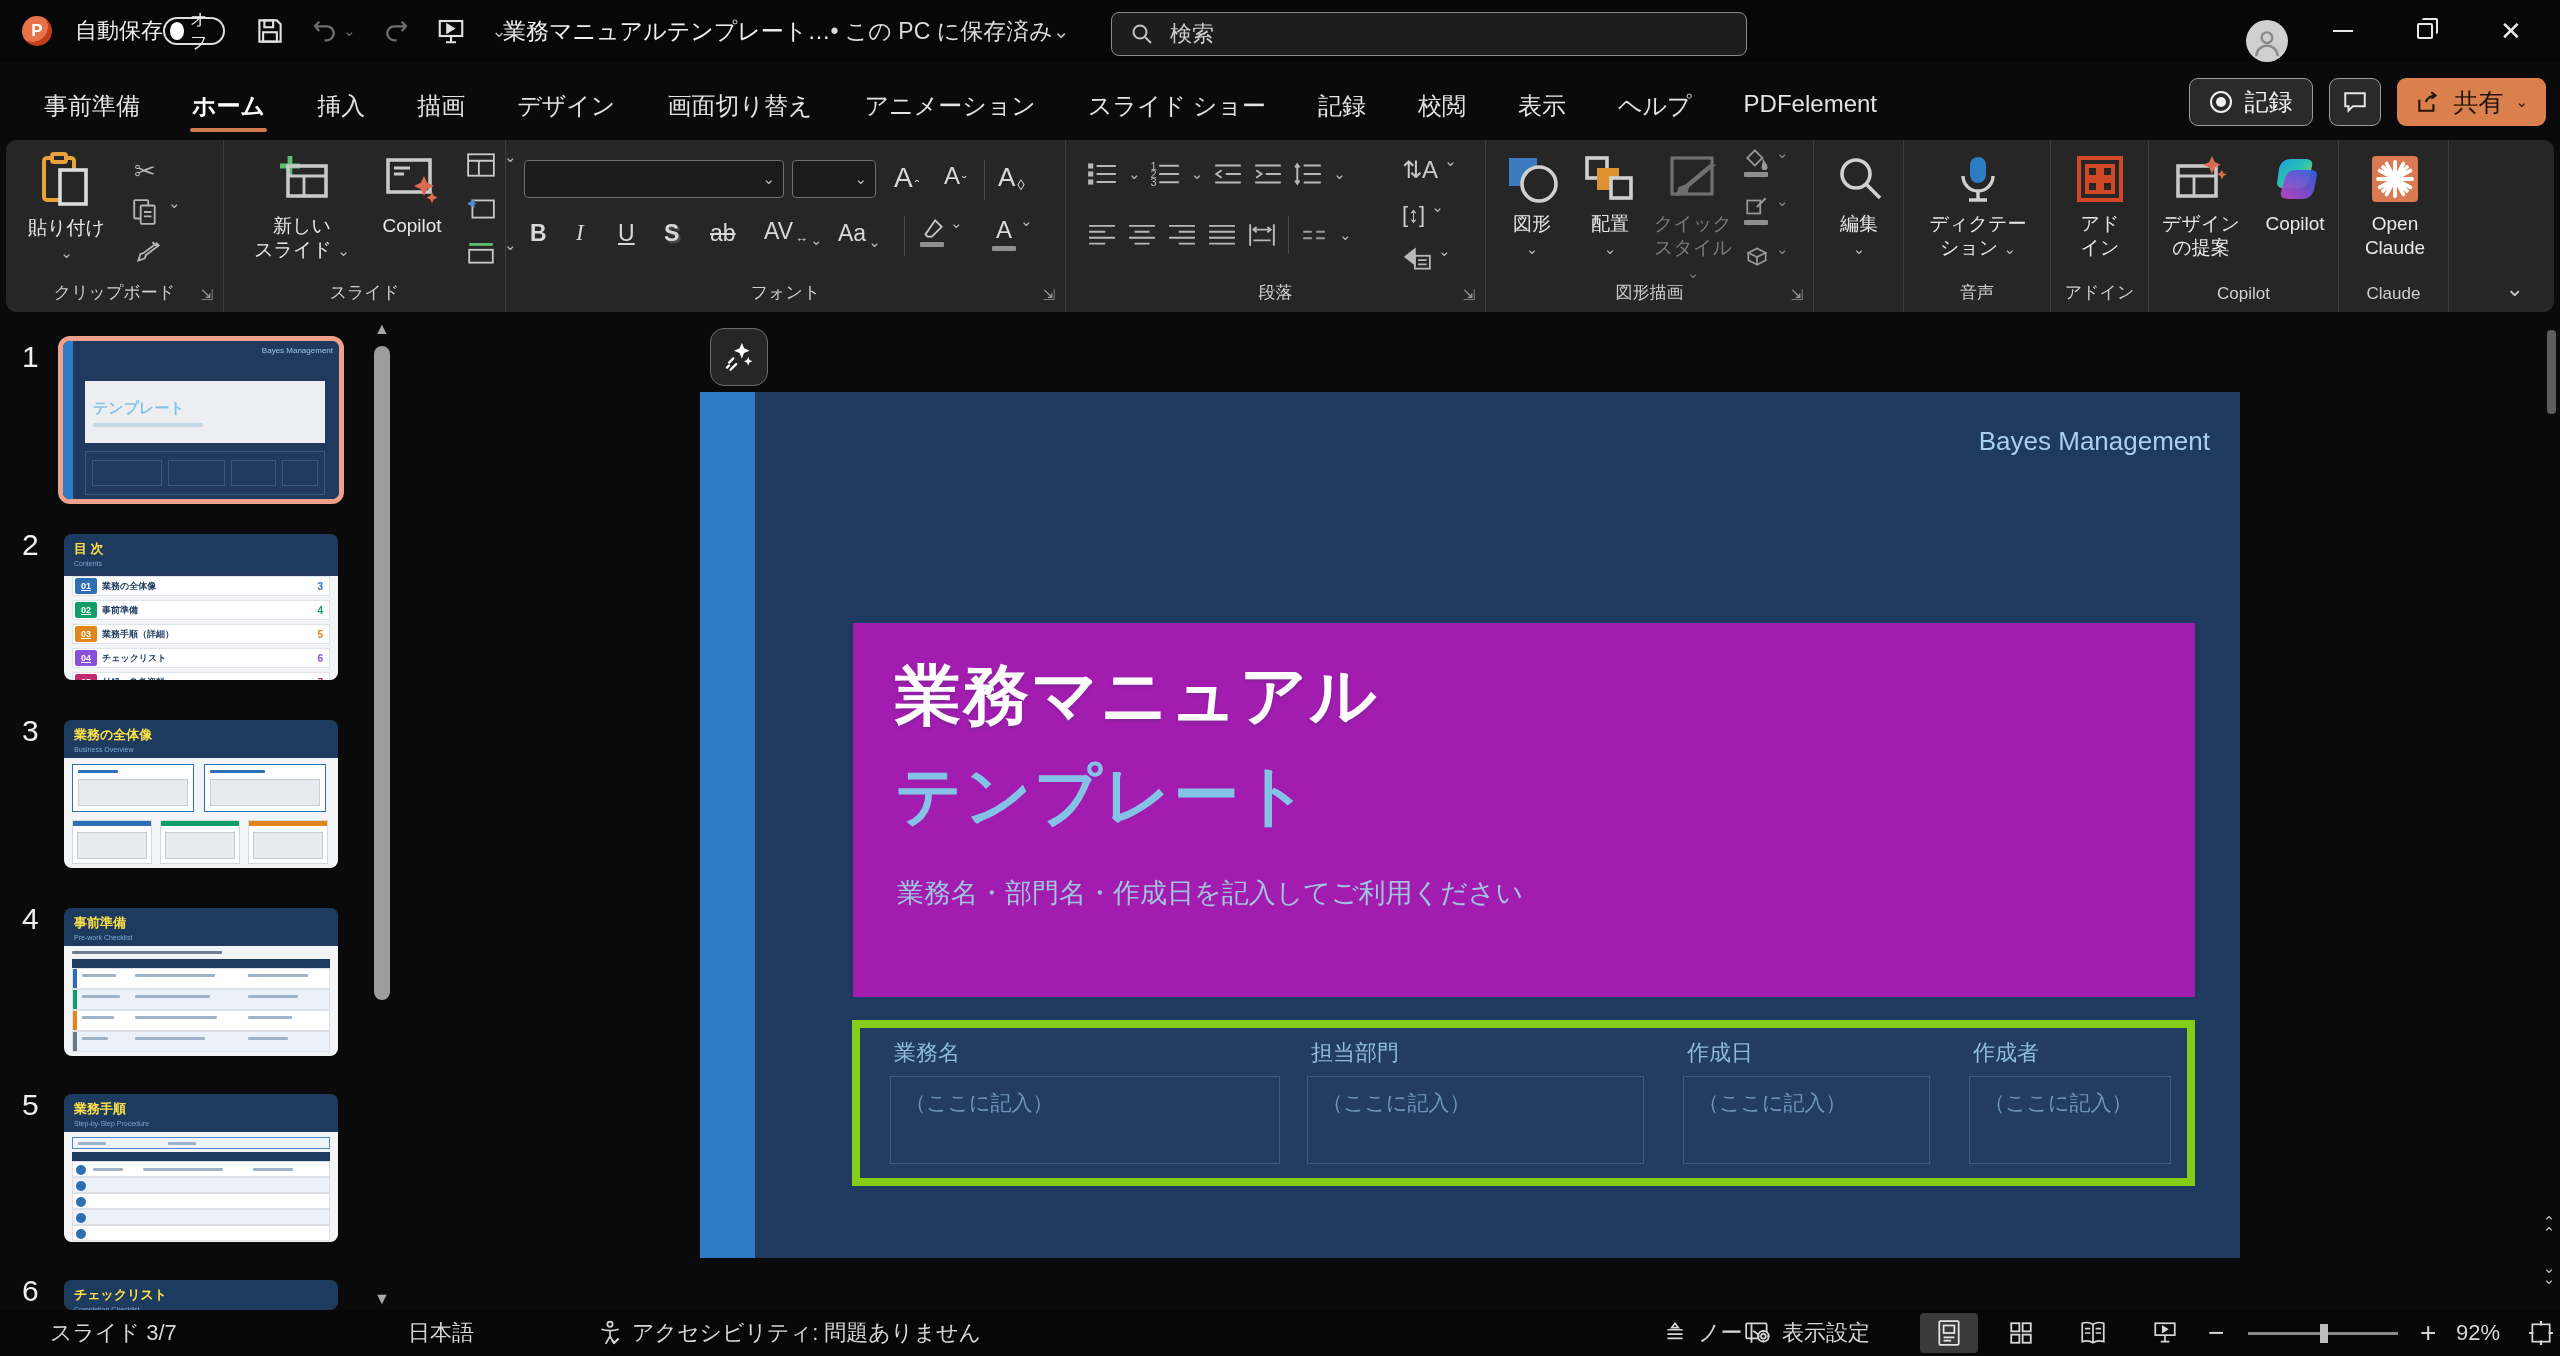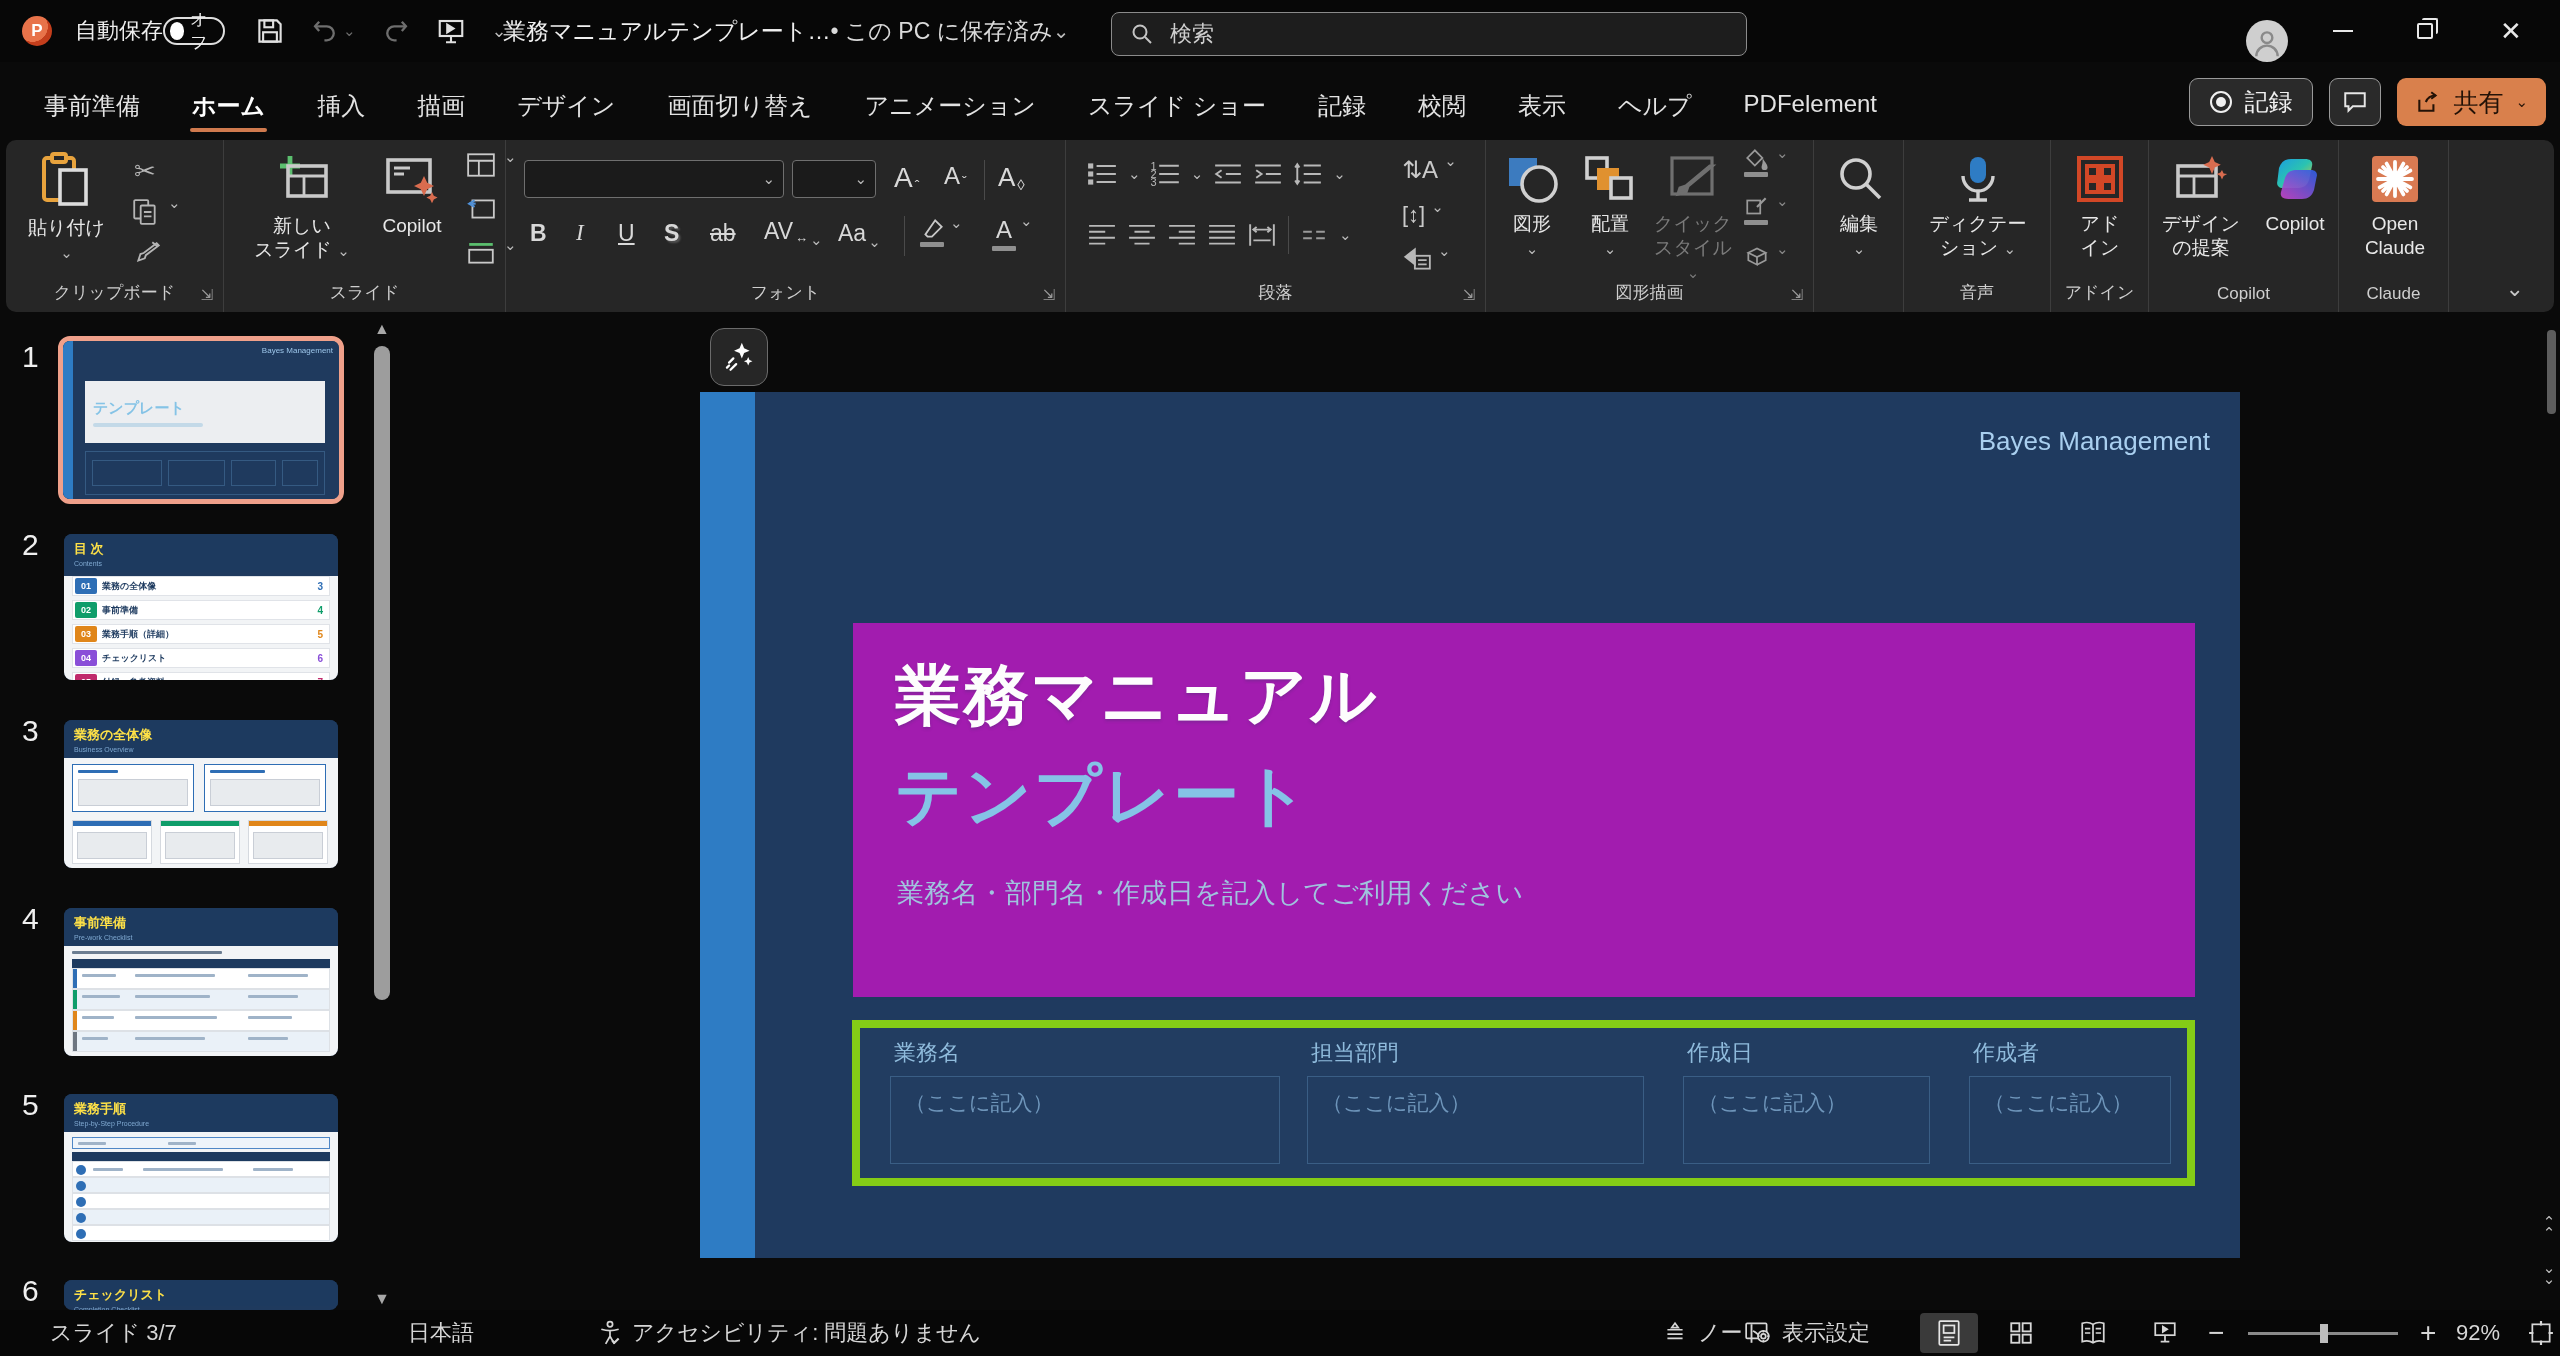--- a/index.html
+++ b/index.html
@@ -64,21 +64,21 @@
 
   
   .thumb-num { position:absolute; left:22px; font-size:30px; color:#efefef; }
   .thumb { position:absolute; left:64px; width:274px; border-radius:8px; overflow:hidden; background:#1f3a5e; }
   .thumb.sel { left:58px; width:286px; border:5px solid #efa08a; border-radius:12px; }
   .mini-head { background:#1d3a5f; padding:6px 10px 5px; }
   .mini-head .t { color:#fde047; font-weight:bold; font-size:13px; }
   .mini-head .s { color:#7fa8d0; font-size:7px; margin-top:2px; }
   .mini-body { background:#f2f4f6; position:relative; }
   .tocrow { display:flex; align-items:center; margin:4px 8px 0; background:#fff; border:1px solid #e0e3e8; height:20px; }
-  .tocnum { width:22px; height:16px; margin:0 5px 0 2px; border-radius:2px; color:#fff; font-size:9px; font-weight:bold; display:flex; align-items:center; justify-content:center; }
+  .tocnum { width:22px; height:16px; margin:0 5px 0 2px; border-radius:2px; color:#fff; font-size:9px; font-weight:bold; display:flex; align-items:center; justify-content:center;text-decoration:underline; }
   .toclbl { font-size:9px; font-weight:bold; color:#1d3a5f; flex:1; white-space:nowrap; overflow:hidden; }
   .tocpage { font-size:10px; font-weight:bold; margin-right:6px; }
   .sketch { position:absolute; background:#e8ebee; border:1px solid #c9ced6; }
   .sketch-line { position:absolute; height:3px; background:#9fb3c8; border-radius:1px; }
   .tscroll-thumb { position:absolute; left:374px; top:346px; width:16px; height:654px; background:#9d9d9d; border-radius:8px; }
   .sarrow { position:absolute; left:372px; width:20px; text-align:center; color:#a8a8a8; font-size:16px; }
 
   
   .designer-btn { position:absolute; left:710px; top:328px; width:58px; height:58px; border:1.5px solid #6b6b6b; border-radius:14px; background:#262626; display:flex; align-items:center; justify-content:center; }
   .slide { position:absolute; left:700px; top:392px; width:1540px; height:866px; }

